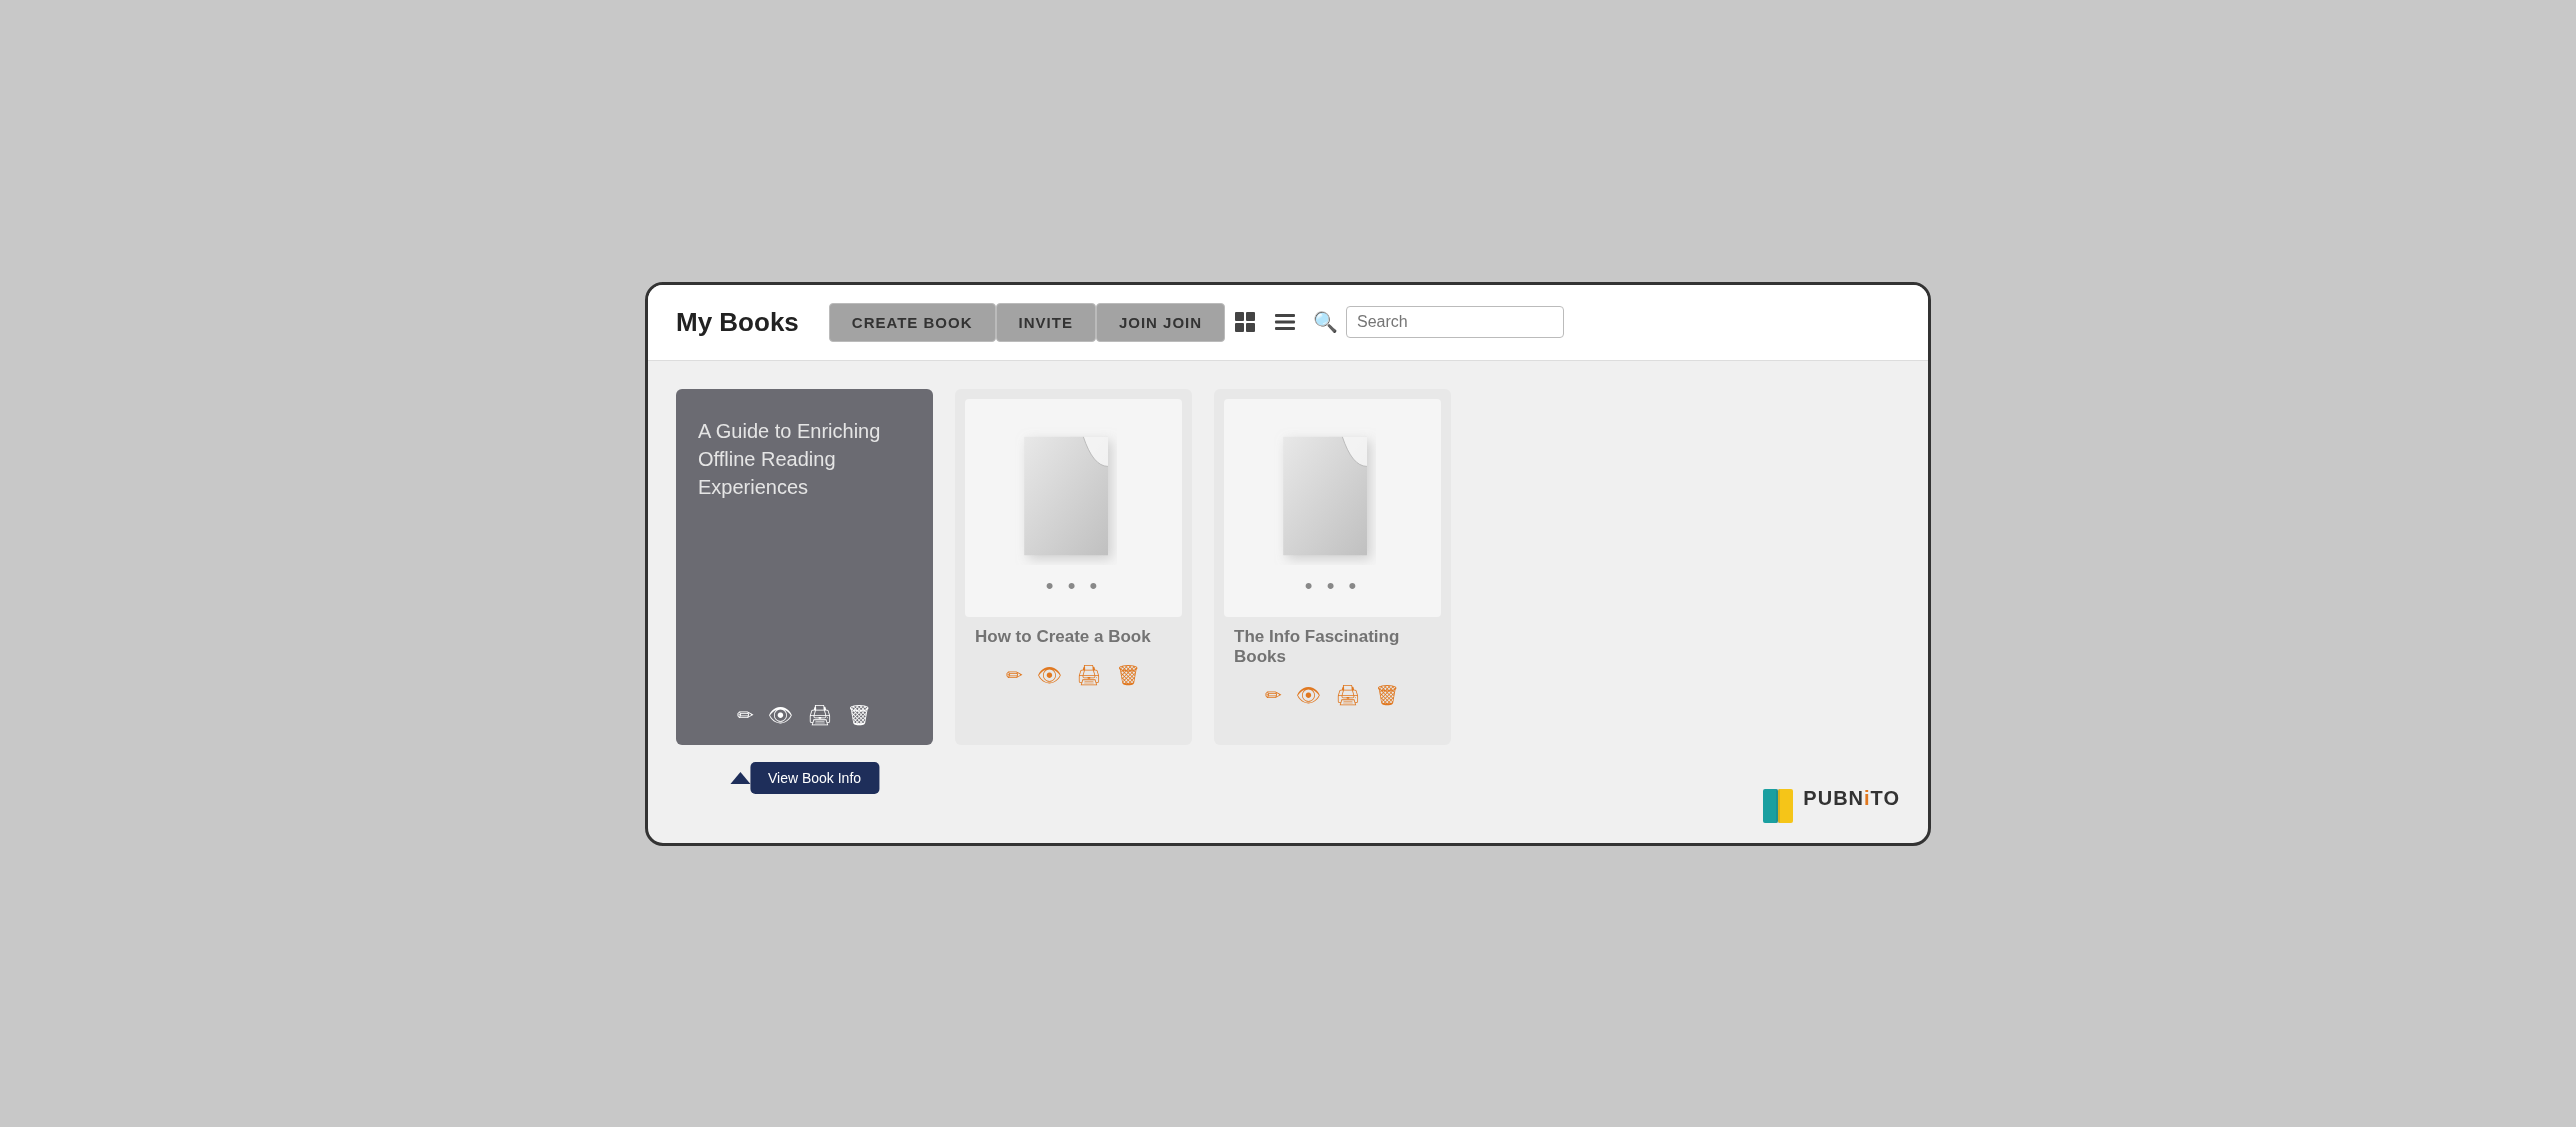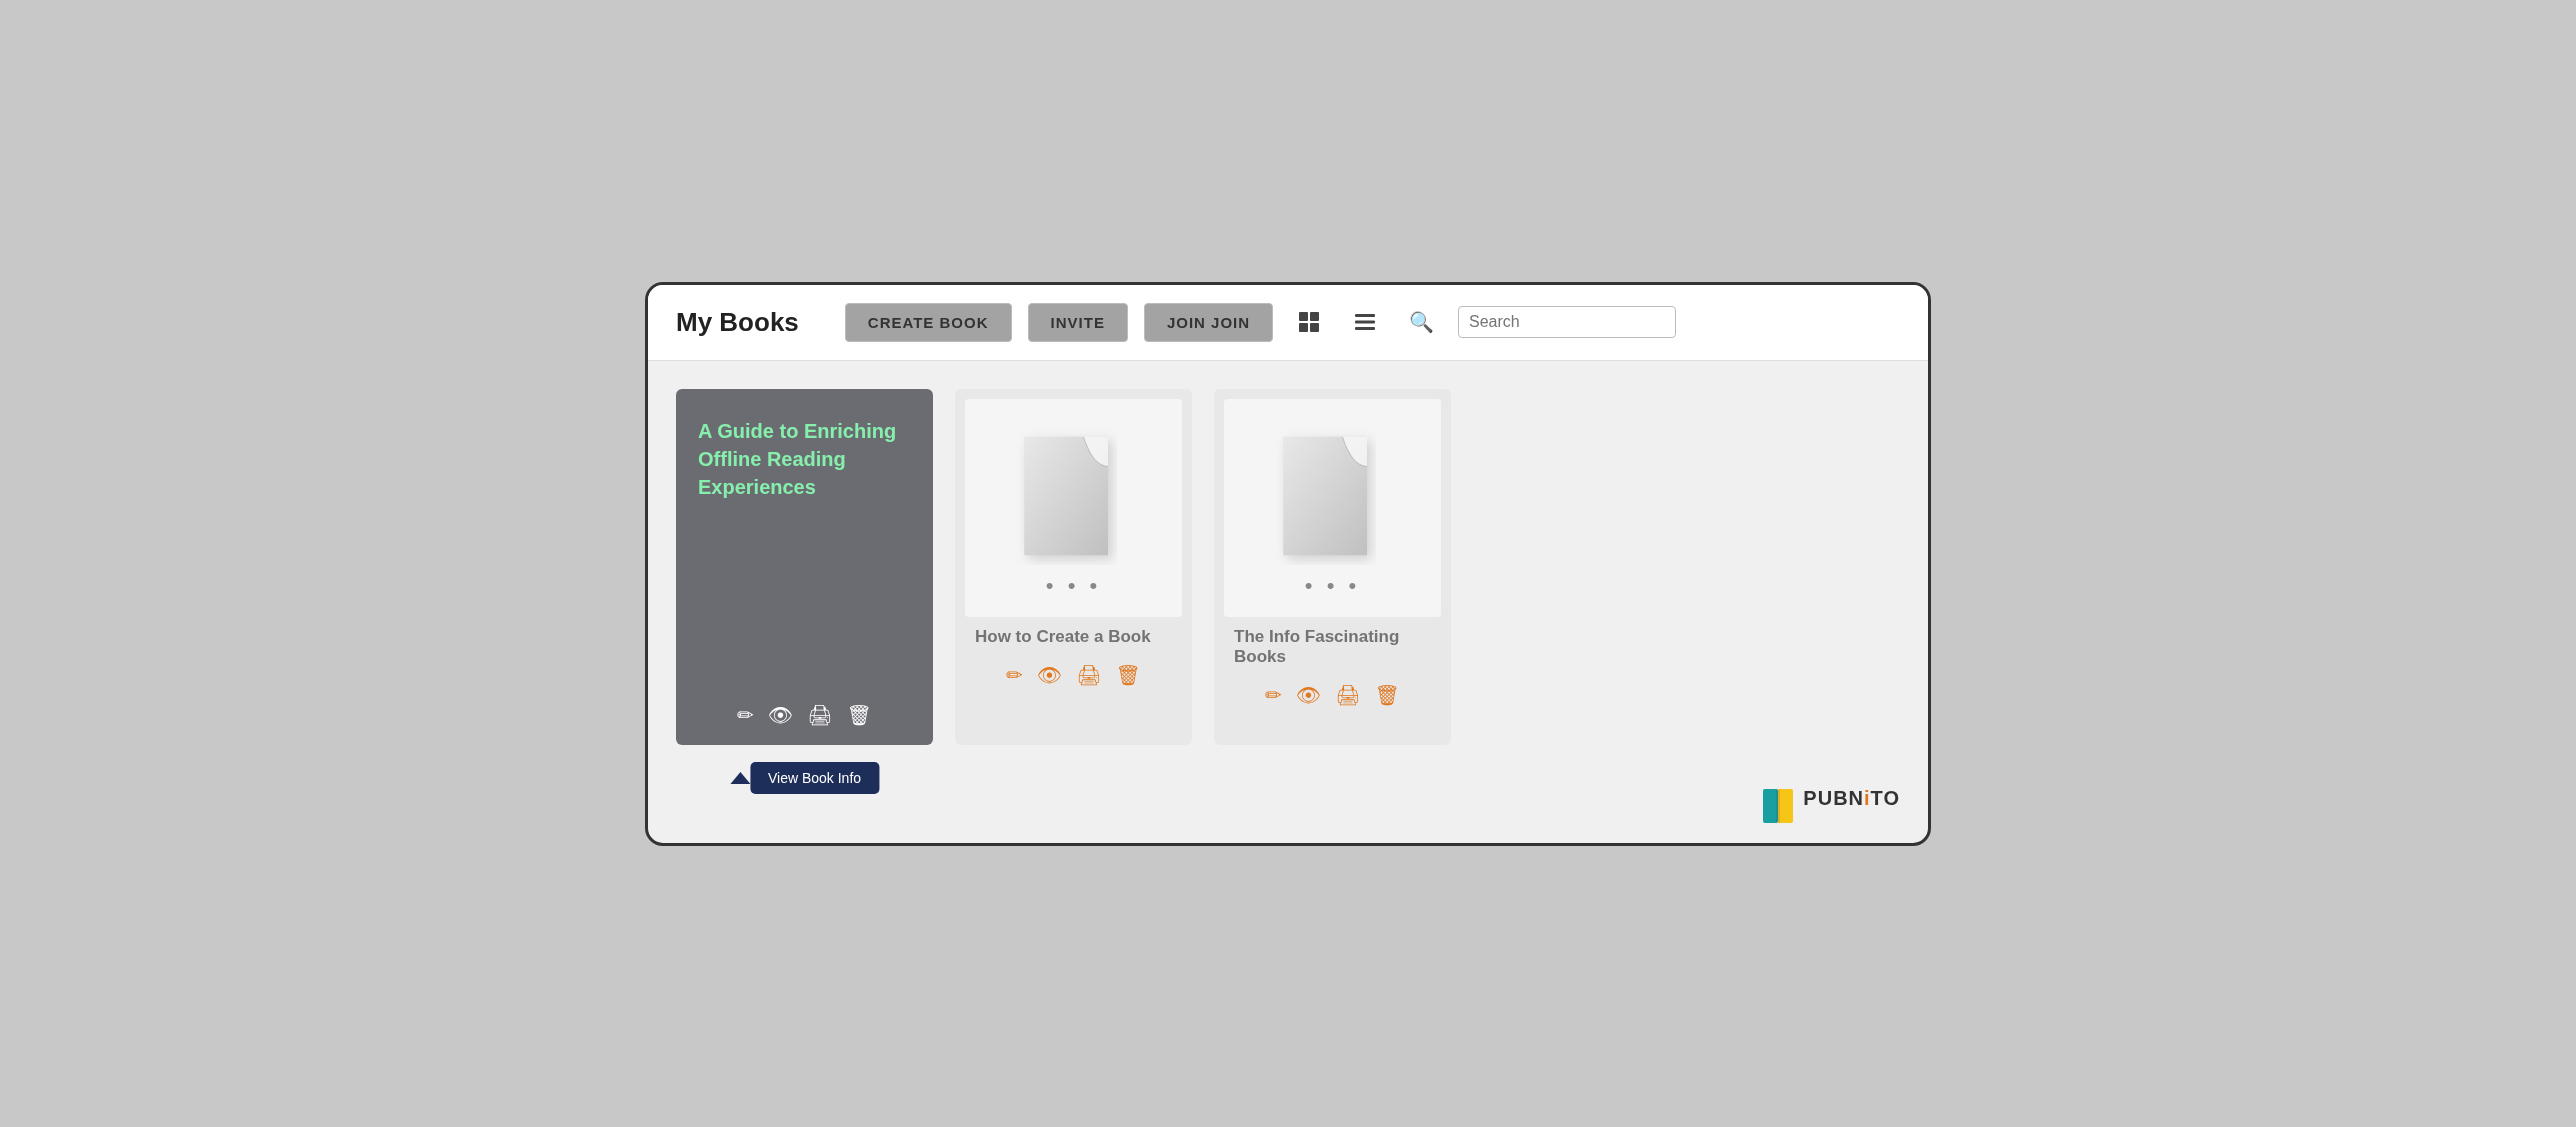--- a/index.html
+++ b/index.html
@@ -19,21 +19,20 @@
       min-height: 564px;
       padding: 0;
       overflow: hidden;
       position: relative;
     }
     .header {
       background: #fff;
       padding: 18px 28px;
       display: flex;
       align-items: center;
-      gap: 16px;
       border-bottom: 1px solid #ddd;
     }
     .header-title {
       font-size: 26px;
       font-weight: bold;
       color: #222;
       margin-right: 30px;
       white-space: nowrap;
     }
     .header-btn {
@@ -91,23 +90,23 @@
       border-radius: 6px;
       width: 257px;
       min-height: 356px;
       display: flex;
       flex-direction: column;
       justify-content: space-between;
       padding: 28px 22px 18px 22px;
       position: relative;
     }
     .book-card-dark-title {
-      color: #86efac;
+      color: #e5e5e5;
       font-size: 20px;
-      font-weight: bold;
+      font-weight: normal;
       line-height: 1.4;
     }
     .book-card-actions {
       display: flex;
       gap: 14px;
       align-items: center;
       justify-content: center;
       margin-top: 18px;
     }
     .action-icon {

